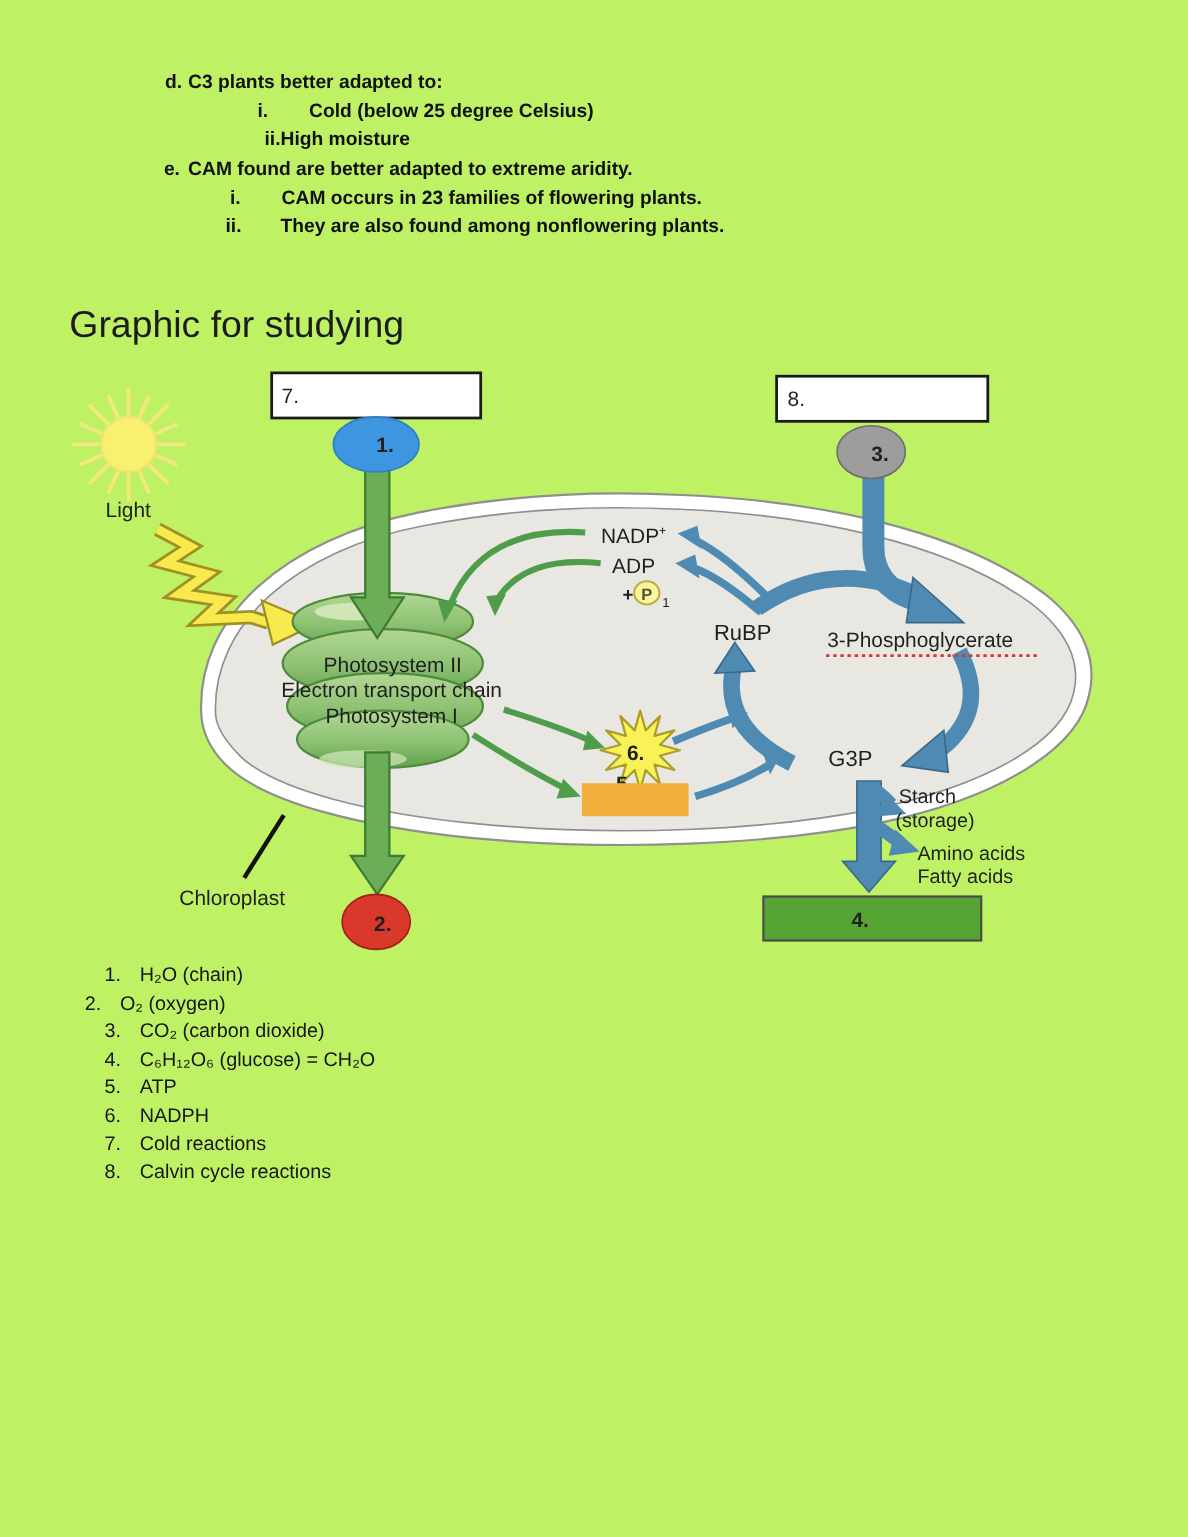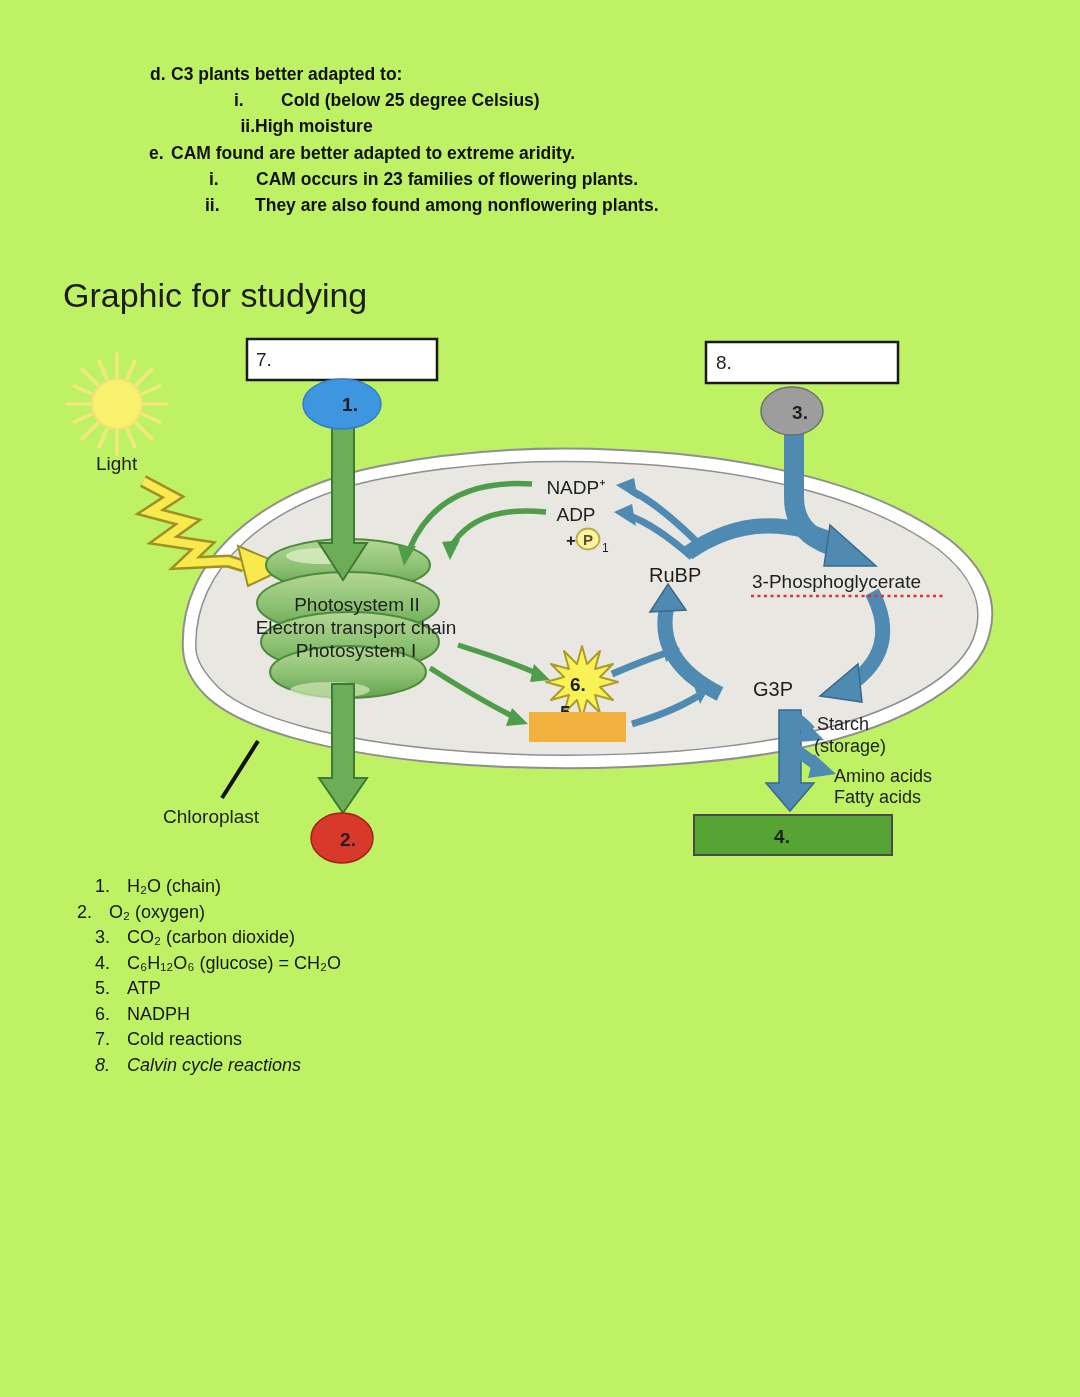--- a/index.html
+++ b/index.html
@@ -163,15 +163,15 @@
     <text x="163" y="823" class="dlabel">Chloroplast</text>
   </svg>
 
   <div class="legend-row" style="left:95px;top:876px;"><span class="num">1.</span><span>H₂O (chain)</span></div>
   <div class="legend-row" style="left:77px;top:902px;"><span class="num">2.</span><span>O₂ (oxygen)</span></div>
   <div class="legend-row" style="left:95px;top:927px;"><span class="num">3.</span><span>CO₂ (carbon dioxide)</span></div>
   <div class="legend-row" style="left:95px;top:953px;"><span class="num">4.</span><span>C₆H₁₂O₆ (glucose) = CH₂O</span></div>
   <div class="legend-row" style="left:95px;top:978px;"><span class="num">5.</span><span>ATP</span></div>
   <div class="legend-row" style="left:95px;top:1004px;"><span class="num">6.</span><span>NADPH</span></div>
   <div class="legend-row" style="left:95px;top:1029px;"><span class="num">7.</span><span>Cold reactions</span></div>
-  <div class="legend-row" style="left:95px;top:1055px;font-style:italic;"><span class="num">8.</span><span>Calvin cycle reactions</span></div>
+  <div class="legend-row" style="left:95px;top:1055px;"><span class="num">8.</span><span>Calvin cycle reactions</span></div>
 
 </div>
 
 </body></html>

